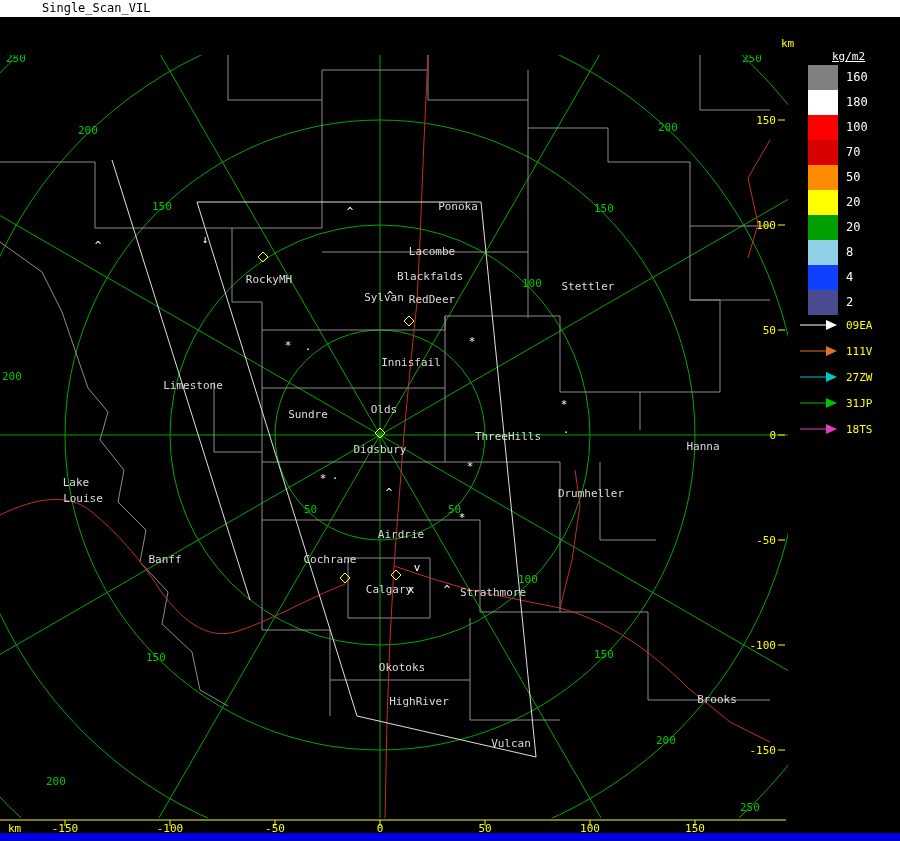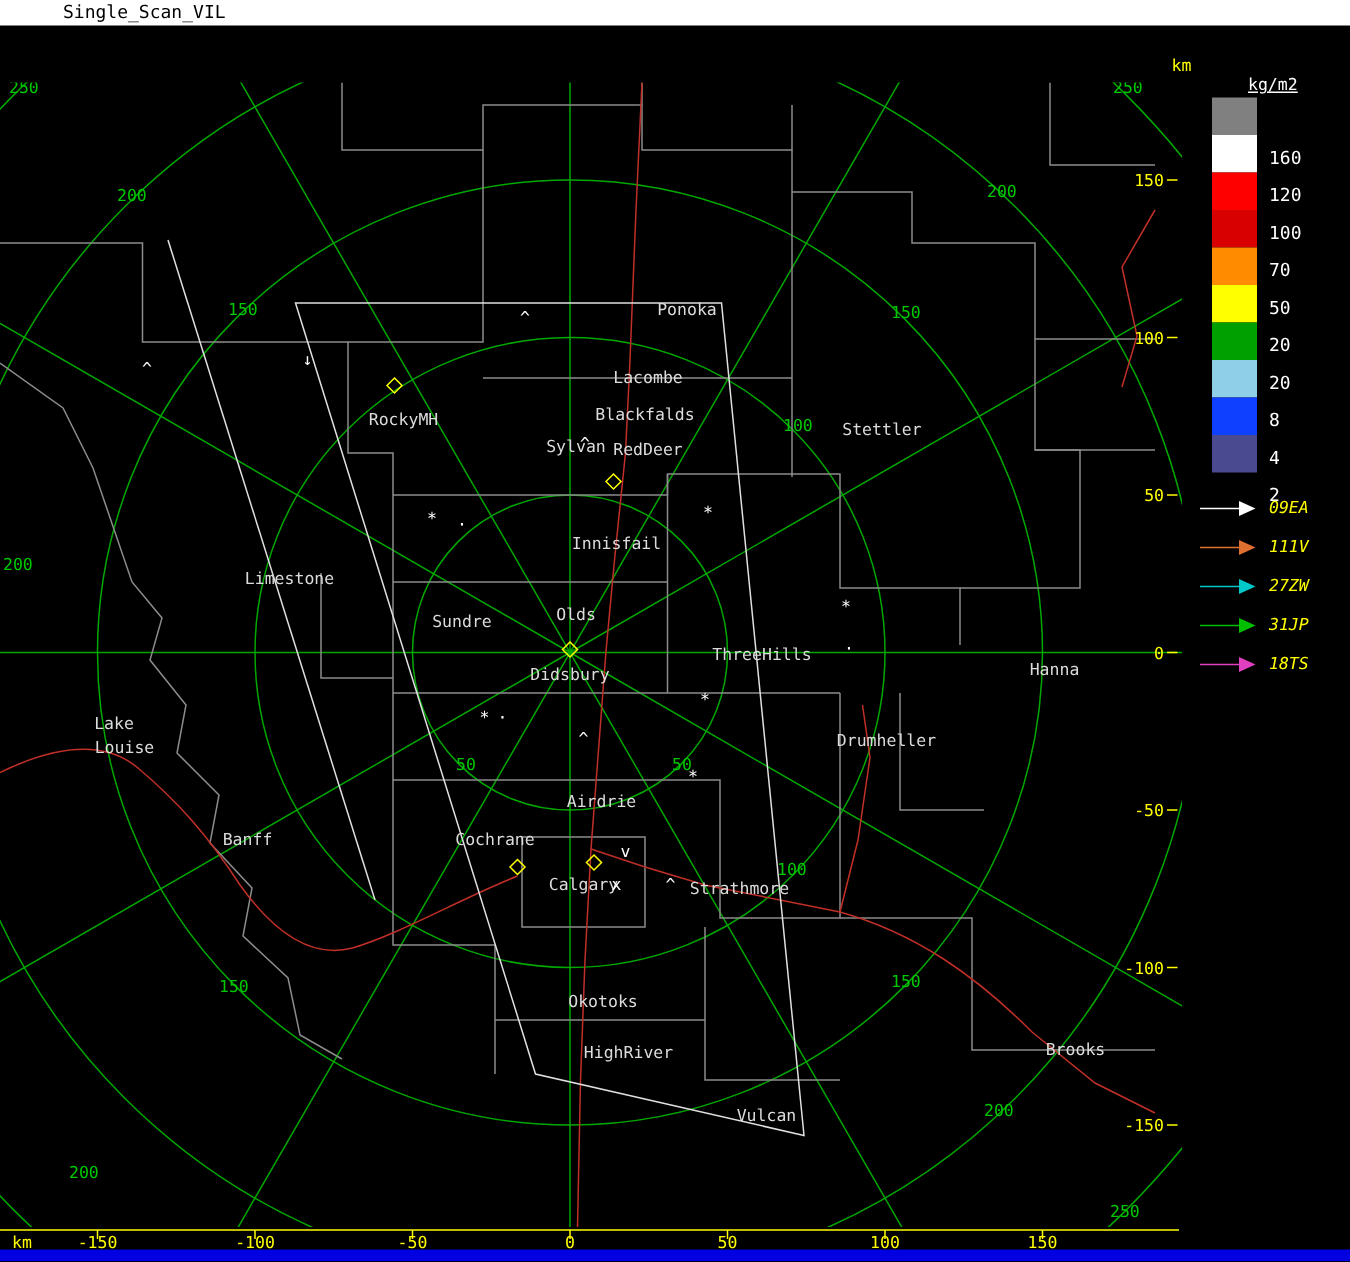--- a/index.html
+++ b/index.html
@@ -6,23 +6,23 @@
   #app{position:relative;width:900px;height:841px;background:#000;overflow:hidden;
        font-family:"DejaVu Sans Mono",monospace;}
   #radar-svg{position:absolute;top:0;left:0;z-index:1;}
   .title-bar{position:absolute;top:0;left:0;width:900px;height:17px;background:#ffffff;
              color:#000000;text-align:left;font-size:12px;line-height:17px;z-index:3;padding-left:42px;}
   .timestamp{position:absolute;top:34px;left:8px;color:#ffff00;font-size:13px;z-index:3;}
   .cb-unit{position:absolute;top:50px;left:832px;color:#ffffff;font-size:11px;z-index:3;text-decoration:underline;}
   #colorbar{position:absolute;top:65px;left:808px;z-index:3;}
   .cb-row{display:flex;height:25px;}
   .cb-swatch{width:30px;height:25px;}
-  .cb-value{color:#ffffff;font-size:12px;line-height:25px;margin-left:8px;margin-top:28px;}
+  .cb-value{color:#ffffff;font-size:12px;line-height:25px;margin-left:8px;}
   #legend{position:absolute;top:319px;left:800px;z-index:3;}
-  .lg-row{display:flex;align-items:flex-end;height:26px;font-style:italic;}
+  .lg-row{display:flex;align-items:flex-start;height:26px;}
   .lg-label{color:#ffff00;font-size:11px;margin-left:8px;}
   .bottom-bar{position:absolute;left:0;bottom:0;width:900px;height:8px;background:#0000e0;z-index:3;}
   .t11{font-family:"DejaVu Sans Mono",monospace;font-size:11px;}
 </style>
 </head>
 <body>
 
 <div id="app">
 
   <div class="title-bar">
@@ -204,21 +204,21 @@
   </svg>
 
   <div class="cb-unit">kg/m2</div>
   <div id="colorbar">
       <div class="cb-row">
         <div class="cb-swatch" style="background: rgb(128, 128, 128);"></div>
         <span class="cb-value">160</span>
       </div>
       <div class="cb-row">
         <div class="cb-swatch" style="background: rgb(255, 255, 255);"></div>
-        <span class="cb-value">120</span>
+        <span class="cb-value">180</span>
       </div>
       <div class="cb-row">
         <div class="cb-swatch" style="background: rgb(255, 0, 0);"></div>
         <span class="cb-value">100</span>
       </div>
       <div class="cb-row">
         <div class="cb-swatch" style="background: rgb(216, 0, 0);"></div>
         <span class="cb-value">70</span>
       </div>
       <div class="cb-row">

